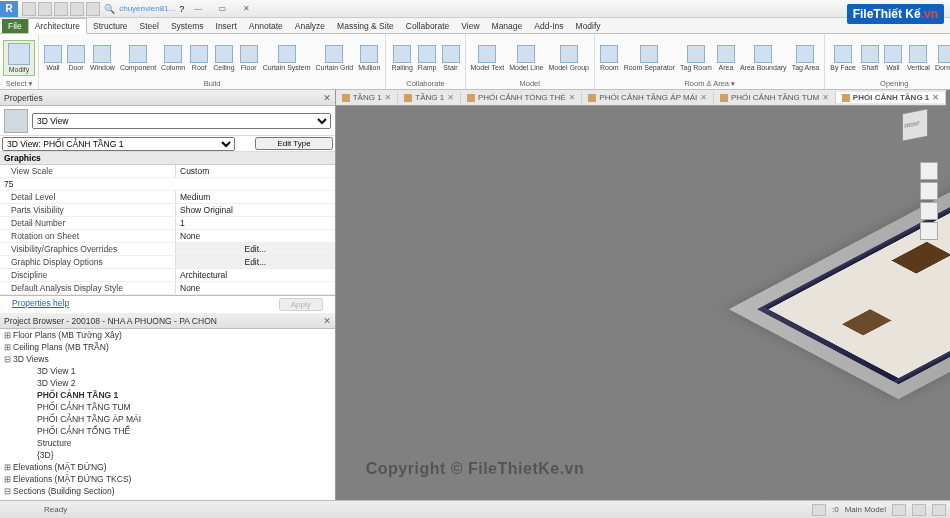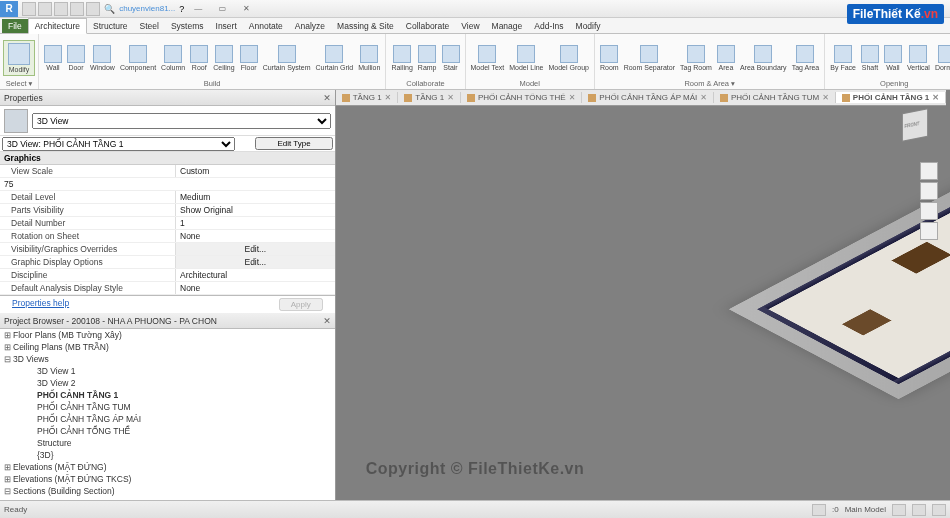--- a/index.html
+++ b/index.html
@@ -91,21 +91,21 @@
 
 .viewcube { position: absolute; top: 8px; right: 8px; width: 50px; height: 50px; }
 .cube { width: 30px; height: 30px; margin: 10px auto; background: #e0e0e0; border: 1px solid #888; transform: rotateX(-20deg) rotateY(30deg); position: relative; }
 .cube::before { content: 'FRONT'; position: absolute; font-size: 5px; top: 10px; left: 2px; color: #666; }
 
 .navbar { position: absolute; top: 70px; right: 8px; width: 20px; display: flex; flex-direction: column; gap: 2px; }
 .navbar .nb { width: 18px; height: 18px; background: #f0f0f0; border: 1px solid #aaa; }
 
 
 .status { height: 18px; background: linear-gradient(#f0f0f0,#e0e0e0); border-top: 1px solid #bbb; display: flex; align-items: center; font-size: 8px; color: #555; padding: 0 4px; justify-content: space-between; }
-.status .seg { display: flex; gap: 6px; align-items: center; }
+.status .seg { display: flex; gap: 6px; align-items: center; margin-left: 40px; }
 .status .sbtn { width: 14px; height: 12px; background: #ddd; border: 1px solid #bbb; }
 
 
 .watermark { position: absolute; left: 50%; top: 460px; transform: translateX(-50%); font-size: 16px; color: rgba(0,0,0,0.35); font-weight: bold; font-family: Arial; letter-spacing: 0.5px; pointer-events: none; }
 .brand-logo { position: absolute; top: 4px; right: 6px; padding: 3px 6px; background: #1060c0; color: #fff; font-size: 12px; font-weight: bold; border-radius: 2px; }
 .brand-logo .vn { color: #f04040; }
 </style>
 </head>
 <body>
 

